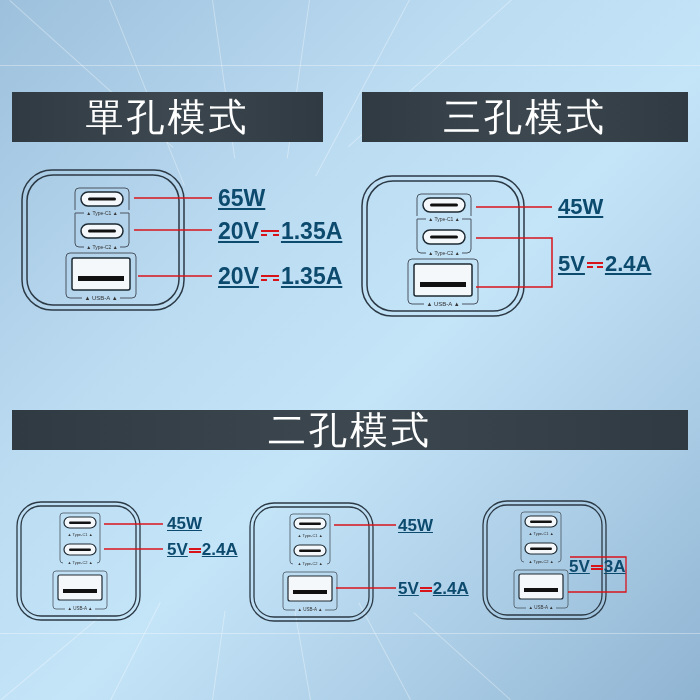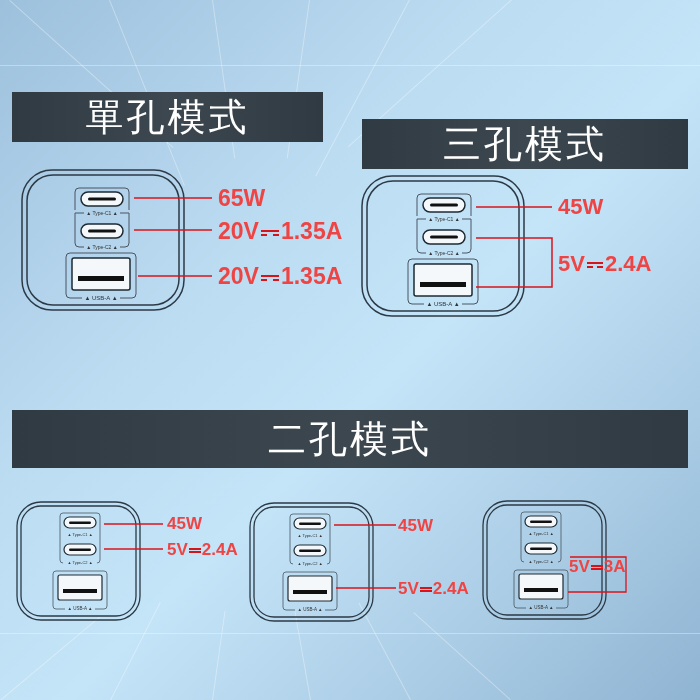--- a/index.html
+++ b/index.html
@@ -5,21 +5,21 @@
   html,body{margin:0;padding:0;}
   body{width:700px;height:700px;position:relative;overflow:hidden;
     font-family:"Liberation Sans","DejaVu Sans",sans-serif;
     background:linear-gradient(135deg,#9dc0dc 0%,#bcdcf2 35%,#c4e4f8 55%,#a9cbe4 80%,#8fb4d2 100%);}
   .grid-line{position:absolute;background:rgba(255,255,255,0.35);height:1px;transform-origin:0 0;}
   .bar{position:absolute;background:linear-gradient(90deg,#2f3a42,#3c474f 50%,#2f3a42);
     color:#fff;display:flex;align-items:center;justify-content:center;
     font-size:38px;letter-spacing:3px;font-family:"DejaVu Sans",sans-serif;}
   .charger{position:absolute;}
   .charger svg{position:absolute;left:0;top:0;}
-  .label{position:absolute;color:#ef4444;font-weight:bold;white-space:nowrap;line-height:1;}
+  .label{position:absolute;color:#0c4a6e;font-weight:bold;white-space:nowrap;line-height:1;text-decoration:underline;}
   .dc{display:inline-block;position:relative;vertical-align:middle;}
   .dc::before{content:"";position:absolute;left:0;right:0;top:0;border-top:2px solid #d8141b;}
   .dc::after{content:"";position:absolute;left:0;right:0;bottom:0;border-top:2px dashed #d8141b;}
   .port-text{font-family:"Liberation Sans",sans-serif;}
 </style>
 </head>
 <body>
 
 <div>
   <div class="grid-line" style="left:0;top:65px;width:700px;"></div>
@@ -32,22 +32,22 @@
   <div class="grid-line" style="left:512px;top:0;width:220px;transform:rotate(138deg);"></div>
   <div class="grid-line" style="left:0;top:700px;width:130px;transform:rotate(-40deg);"></div>
   <div class="grid-line" style="left:110px;top:700px;width:110px;transform:rotate(-63deg);"></div>
   <div class="grid-line" style="left:212px;top:700px;width:90px;transform:rotate(-82deg);"></div>
   <div class="grid-line" style="left:310px;top:700px;width:90px;transform:rotate(-100deg);"></div>
   <div class="grid-line" style="left:410px;top:700px;width:110px;transform:rotate(-118deg);"></div>
   <div class="grid-line" style="left:510px;top:700px;width:130px;transform:rotate(-138deg);"></div>
 </div>
 
 <div class="bar" style="left:12px;top:92px;width:311px;height:50px;">單孔模式</div>
-<div class="bar" style="left:362px;top:92px;width:326px;height:50px;margin-top:27px;">三孔模式</div>
-<div class="bar" style="left:12px;top:410px;width:676px;height:58px;">二孔模式</div>
+<div class="bar" style="left:362px;top:92px;width:326px;height:50px;">三孔模式</div>
+<div class="bar" style="left:12px;top:410px;width:676px;height:40px;">二孔模式</div>
 
 <div class="charger" style="left:20px;top:168px;width:170px;height:146px;">
   <svg width="170" height="146" viewBox="0 0 170 146">
     <rect x="2" y="2" width="162" height="140" rx="30" fill="none" stroke="#2c3a46" stroke-width="1.5"></rect>
     <rect x="7" y="7" width="152" height="130" rx="26" fill="none" stroke="#2c3a46" stroke-width="1.5"></rect>
 
     <path d="M55 24 Q55 20 59 20 L105 20 Q109 20 109 24 L109 42 M55 24 L55 42" fill="none" stroke="#4a5560" stroke-width="1"></path>
 
     <rect x="61" y="24" width="42" height="14" rx="7" fill="#f4f8fb" stroke="#1e2a33" stroke-width="1.5"></rect>
     <rect x="68" y="29.5" width="28" height="3" rx="1.5" fill="#111"></rect>

